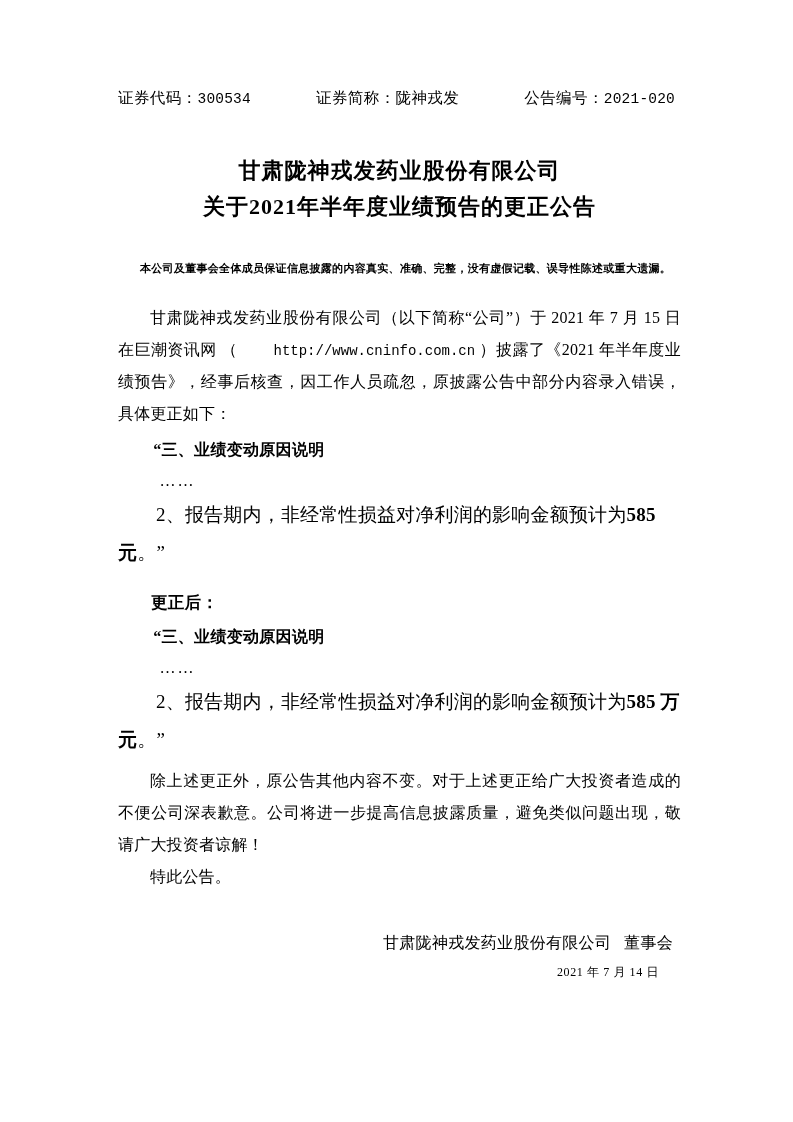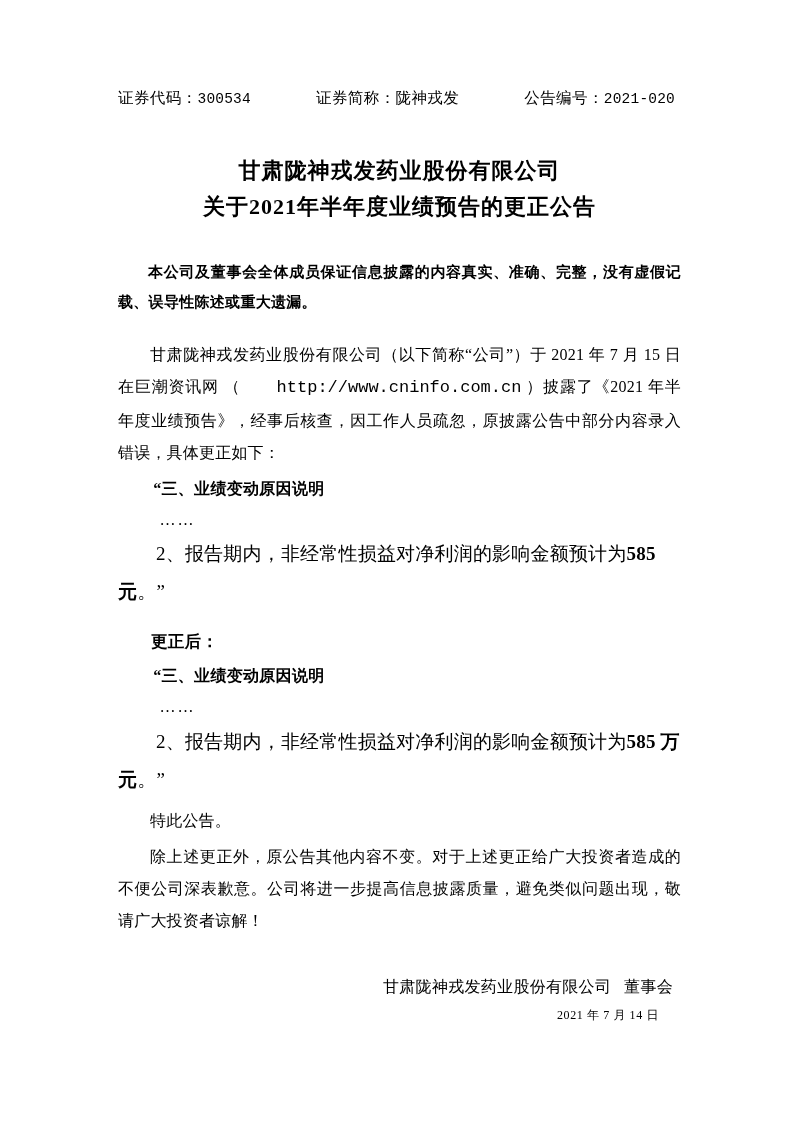--- a/index.html
+++ b/index.html
@@ -49,21 +49,21 @@
   }
   .title-line {
     font-size: 22px;
     font-weight: bold;
     letter-spacing: 1px;
     line-height: 1.62;
   }
 
   
   .statement {
-    font-size: 15px;
+    font-size: 11px;
     font-weight: bold;
     line-height: 1.95;
     text-align: justify;
     text-justify: inter-ideograph;
     text-indent: 2em;
     margin-bottom: 22px;
     letter-spacing: 0.3px;
   }
 
   
@@ -109,21 +109,21 @@
     line-height: 2.0;
     text-indent: 2em;
     letter-spacing: 0.2px;
     margin: 0 0 6px 0;
   }
   .quote-item b { font-weight: bold; }
 
   
   .url {
     font-family: "Liberation Mono", "DejaVu Sans Mono", monospace;
-    font-size: 17px;
+    font-size: 14px;
     letter-spacing: 0;
     margin-left: 36px;
   }
 
   
   .sign-block {
     margin-top: 34px;
     text-align: right;
     padding-right: 8px;
   }
@@ -167,21 +167,21 @@
 
   <p class="quote-head">“三、业绩变动原因说明</p>
   <p class="dots">……</p>
   <p class="quote-item"><span>2、报告期内，非经常性损益对净利润的影响金额预计为</span><b>585 元</b><span>。”</span></p>
 
   <div class="sub-head">更正后：</div>
   <p class="quote-head">“三、业绩变动原因说明</p>
   <p class="dots">……</p>
   <p class="quote-item"><span>2、报告期内，非经常性损益对净利润的影响金额预计为</span><b>585 万元</b><span>。”</span></p>
 
+  <p class="para nogap">除上述更正外，原公告其他内容不变。对于上述更正给广大投资者造成的不便公司深表歉意。公司将进一步提高信息披露质量，避免类似问题出现，敬请广大投资者谅解！</p>
   <p class="para">特此公告。</p>
-  <p class="para nogap">除上述更正外，原公告其他内容不变。对于上述更正给广大投资者造成的不便公司深表歉意。公司将进一步提高信息披露质量，避免类似问题出现，敬请广大投资者谅解！</p>
 
   <div class="sign-block">
     <div class="sign-line"><span>甘肃陇神戎发药业股份有限公司</span>&nbsp;&nbsp;&nbsp;<span>董事会</span></div>
     <div class="sign-date">2021 年 7 月 14 日</div>
   </div>
 
 </div>
 
 </body></html>

